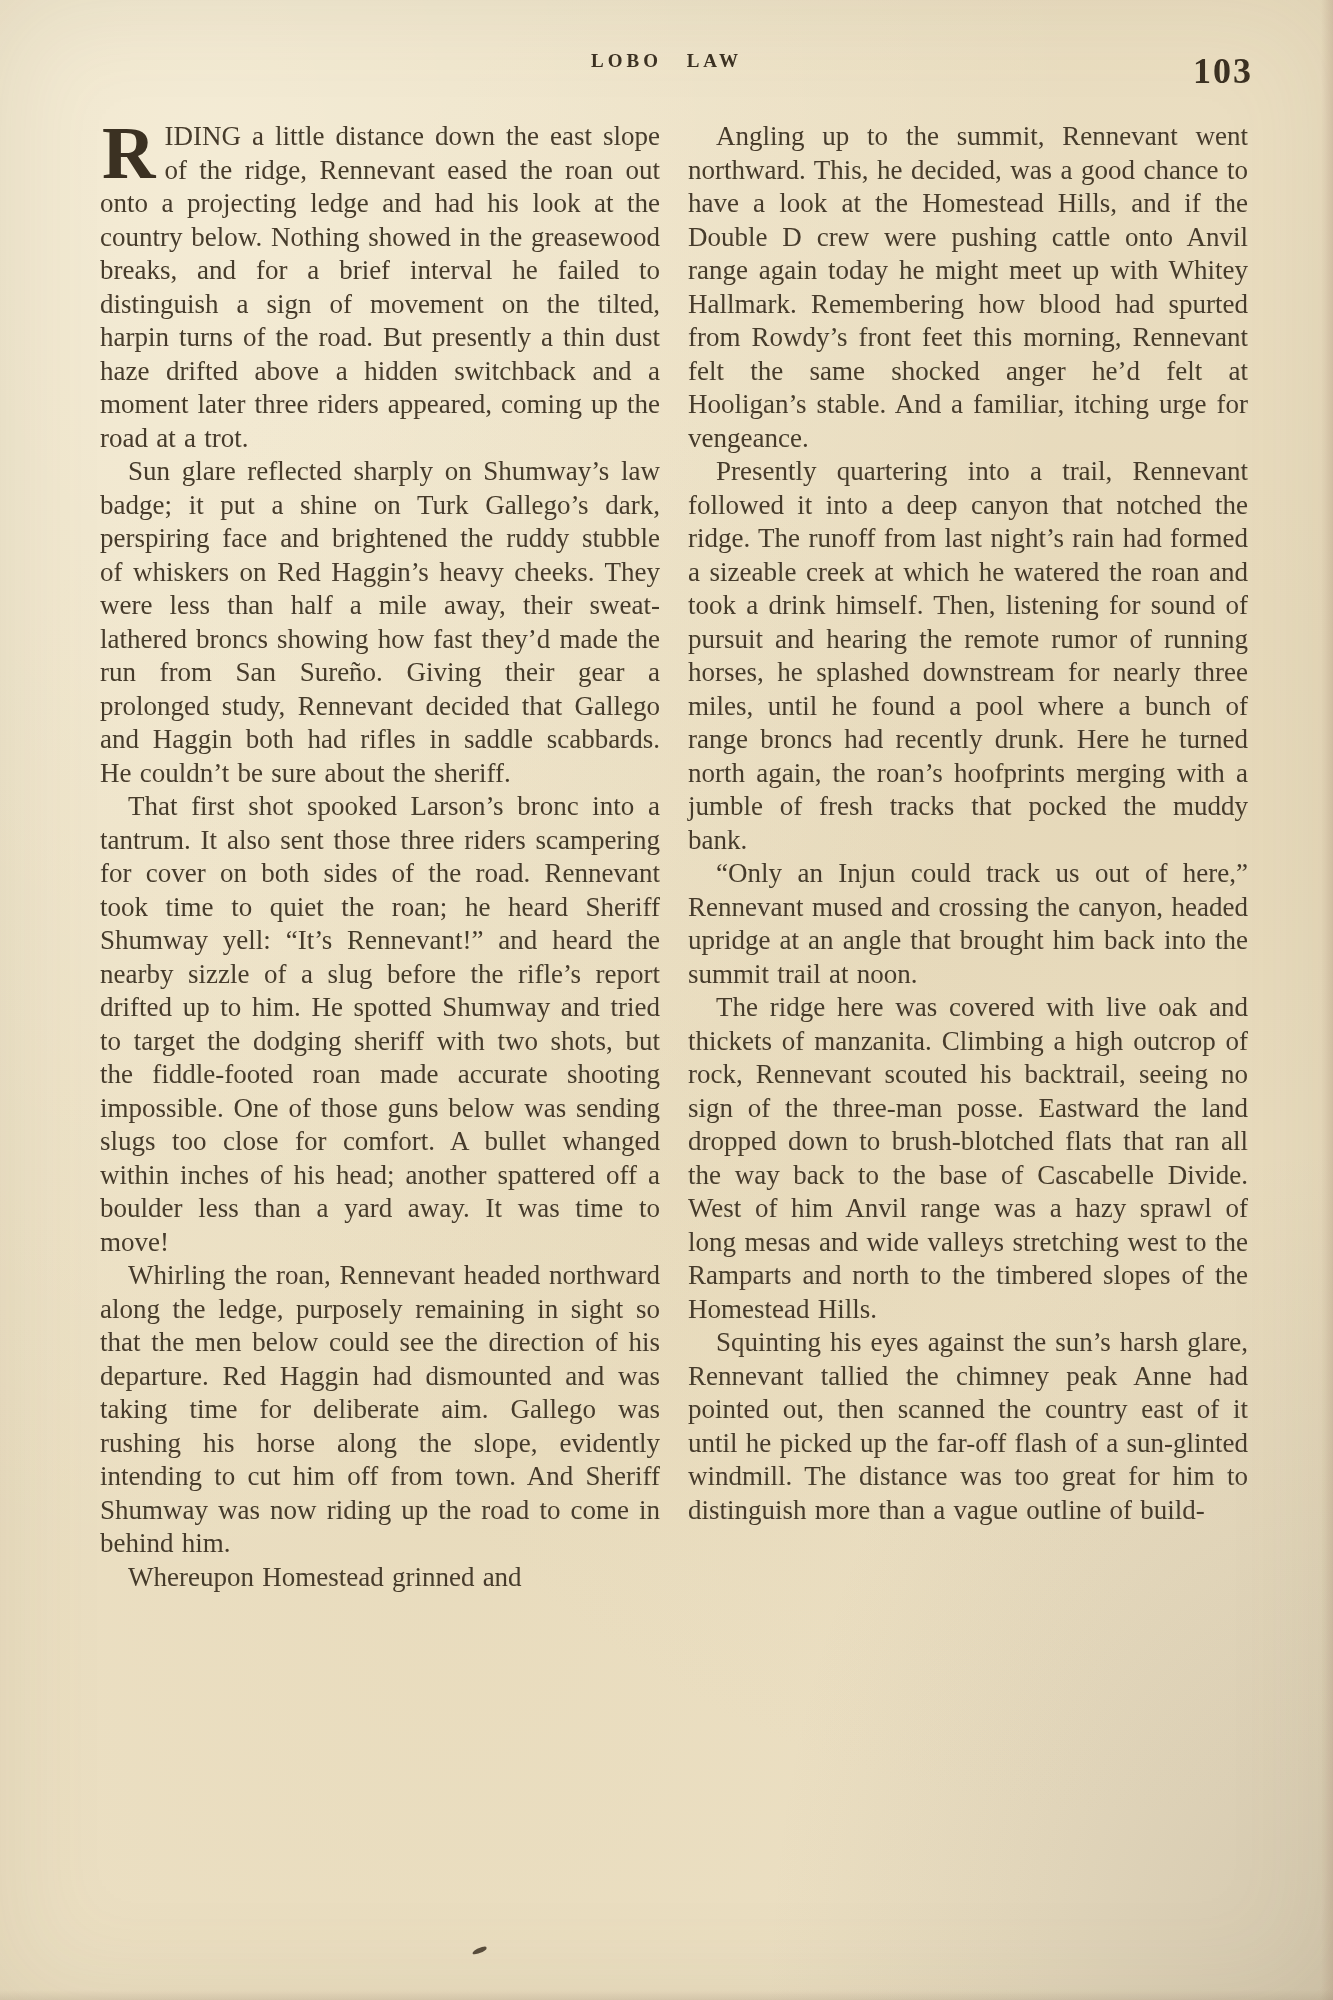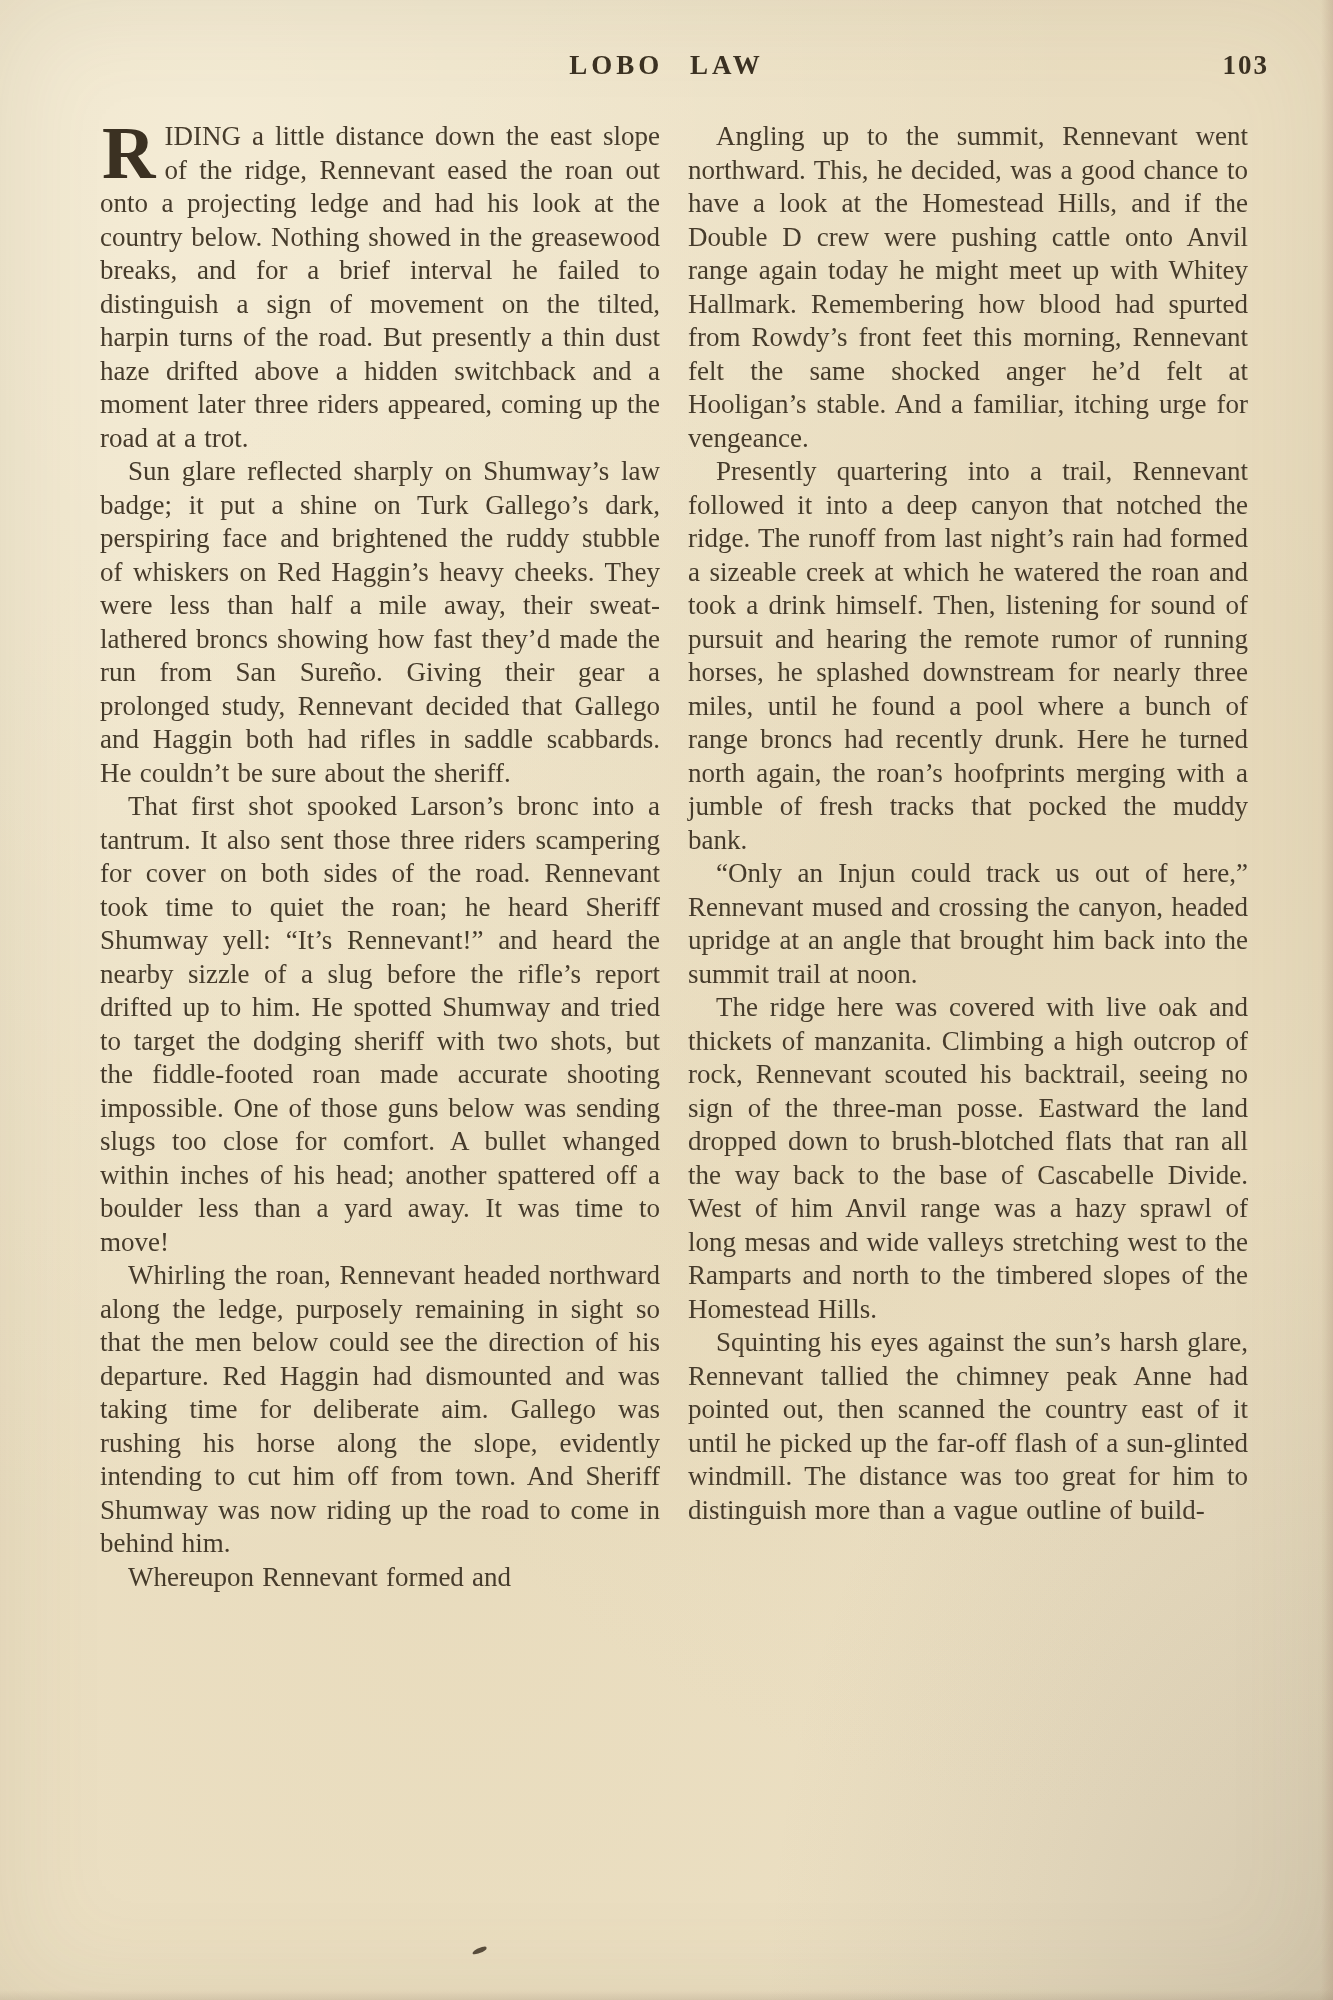--- a/index.html
+++ b/index.html
@@ -13,27 +13,27 @@
       radial-gradient(ellipse at 85% 40%, rgba(213,196,158,0.28), rgba(213,196,158,0) 60%),
       radial-gradient(ellipse at 35% 75%, rgba(224,210,174,0.30), rgba(224,210,174,0) 55%),
       radial-gradient(ellipse at 100% 100%, rgba(150,138,118,0.28), rgba(150,138,118,0) 30%);
     box-shadow: inset 0 0 110px rgba(118,98,58,0.12);
     font-family:"Liberation Serif","DejaVu Serif",serif;
     color:var(--ink,#463b2b);
   }
   .running-head{
     position:absolute;top:50px;left:0;width:100%;
     text-align:center;
-    font-size:27px;font-weight:bold;
+    font-size:19px;font-weight:bold;
     letter-spacing:4px;word-spacing:16px;
     color:var(--ink-dark,#3b3122);
   }
   .page-number{
-    position:absolute;top:50px;right:64px;
-    font-size:27px;font-weight:bold;letter-spacing:2px;
+    position:absolute;top:50px;right:80px;
+    font-size:36px;font-weight:bold;letter-spacing:2px;
     color:var(--ink-dark,#3b3122);
   }
   .columns{
     position:absolute;top:120px;left:100px;
     display:flex;gap:28px;
   }
   .column{
     width:560px;
     font-size:27px;line-height:33.5px;
     text-align:justify;
@@ -73,21 +73,21 @@
   <div class="running-head">LOBO LAW</div>
 
   <div class="page-number">103</div>
 
   <div class="columns">
     <section class="column">
         <p class="has-dropcap"><span class="dropcap">R</span>IDING a little distance down the east slope of the ridge, Rennevant eased the roan out onto a projecting ledge and had his look at the country below. Nothing showed in the greasewood breaks, and for a brief interval he failed to distinguish a sign of movement on the tilted, harpin turns of the road. But presently a thin dust haze drifted above a hidden switchback and a moment later three riders appeared, coming up the road at a trot.</p>
         <p>Sun glare reflected sharply on Shumway’s law badge; it put a shine on Turk Gallego’s dark, perspiring face and brightened the ruddy stubble of whiskers on Red Haggin’s heavy cheeks. They were less than half a mile away, their sweat-lathered broncs showing how fast they’d made the run from San Sureño. Giving their gear a prolonged study, Rennevant decided that Gallego and Haggin both had rifles in saddle scabbards. He couldn’t be sure about the sheriff.</p>
         <p>That first shot spooked Larson’s bronc into a tantrum. It also sent those three riders scampering for cover on both sides of the road. Rennevant took time to quiet the roan; he heard Sheriff Shumway yell: “It’s Rennevant!” and heard the nearby sizzle of a slug before the rifle’s report drifted up to him. He spotted Shumway and tried to target the dodging sheriff with two shots, but the fiddle-footed roan made accurate shooting impossible. One of those guns below was sending slugs too close for comfort. A bullet whanged within inches of his head; another spattered off a boulder less than a yard away. It was time to move!</p>
         <p>Whirling the roan, Rennevant headed northward along the ledge, purposely remaining in sight so that the men below could see the direction of his departure. Red Haggin had dismounted and was taking time for deliberate aim. Gallego was rushing his horse along the slope, evidently intending to cut him off from town. And Sheriff Shumway was now riding up the road to come in behind him.</p>
-        <p>Whereupon Rennevant formed and</p>
+        <p>Whereupon Homestead grinned and</p>
       </section>
     <section class="column">
         <p>Angling up to the summit, Rennevant went northward. This, he decided, was a good chance to have a look at the Homestead Hills, and if the Double D crew were pushing cattle onto Anvil range again today he might meet up with Whitey Hallmark. Remembering how blood had spurted from Rowdy’s front feet this morning, Rennevant felt the same shocked anger he’d felt at Hooligan’s stable. And a familiar, itching urge for vengeance.</p>
         <p>Presently quartering into a trail, Rennevant followed it into a deep canyon that notched the ridge. The runoff from last night’s rain had formed a sizeable creek at which he watered the roan and took a drink himself. Then, listening for sound of pursuit and hearing the remote rumor of running horses, he splashed downstream for nearly three miles, until he found a pool where a bunch of range broncs had recently drunk. Here he turned north again, the roan’s hoofprints merging with a jumble of fresh tracks that pocked the muddy bank.</p>
         <p>“Only an Injun could track us out of here,” Rennevant mused and crossing the canyon, headed upridge at an angle that brought him back into the summit trail at noon.</p>
         <p>The ridge here was covered with live oak and thickets of manzanita. Climbing a high outcrop of rock, Rennevant scouted his backtrail, seeing no sign of the three-man posse. Eastward the land dropped down to brush-blotched flats that ran all the way back to the base of Cascabelle Divide. West of him Anvil range was a hazy sprawl of long mesas and wide valleys stretching west to the Ramparts and north to the timbered slopes of the Homestead Hills.</p>
         <p>Squinting his eyes against the sun’s harsh glare, Rennevant tallied the chimney peak Anne had pointed out, then scanned the country east of it until he picked up the far-off flash of a sun-glinted windmill. The distance was too great for him to distinguish more than a vague outline of build-</p>
       </section>
   </div>
 

